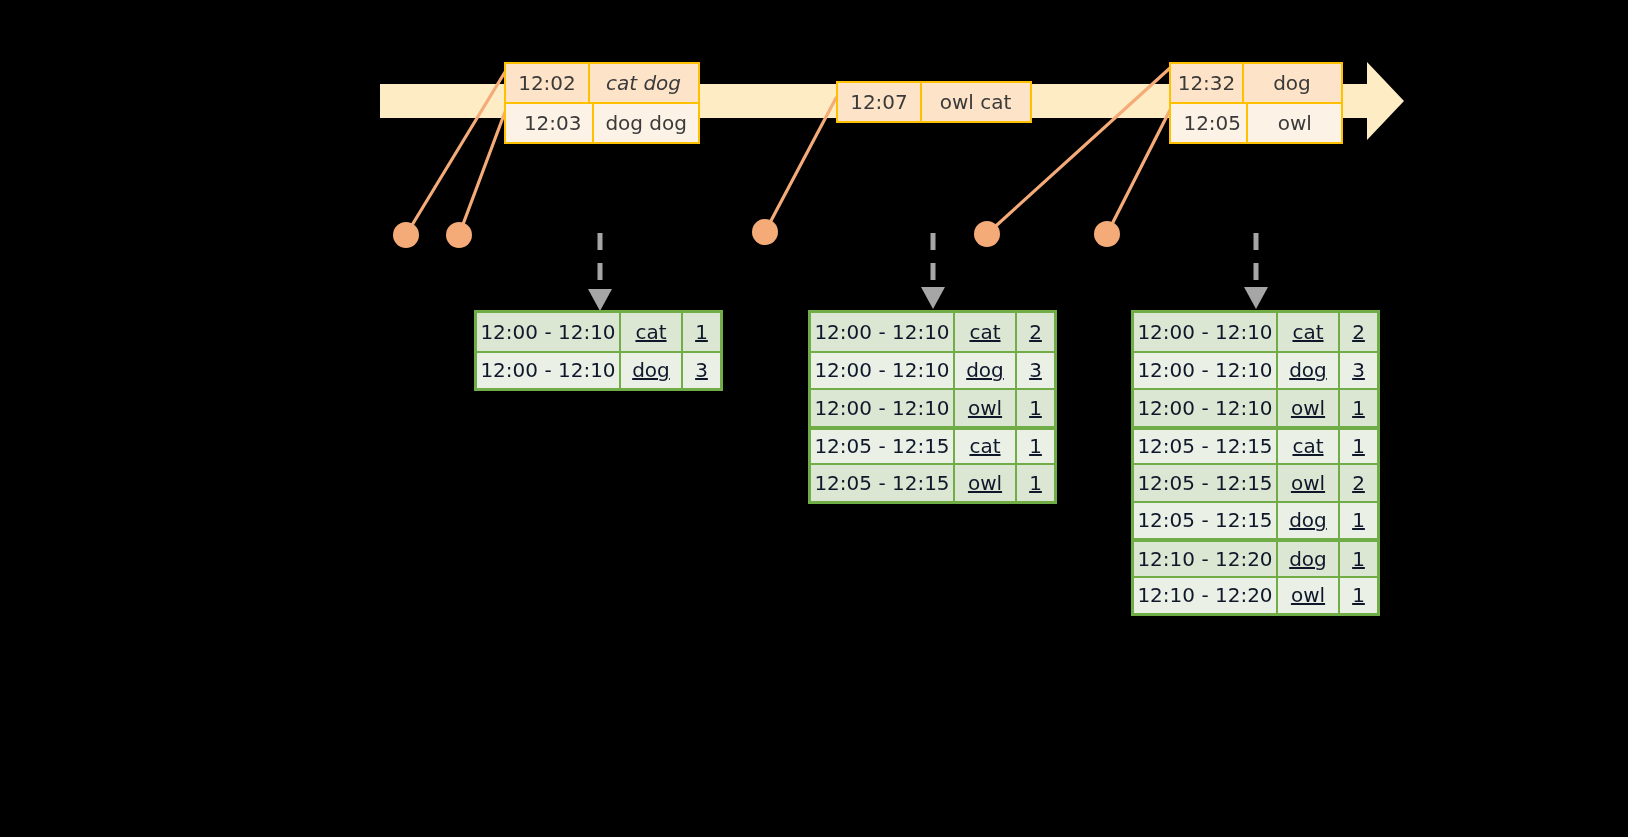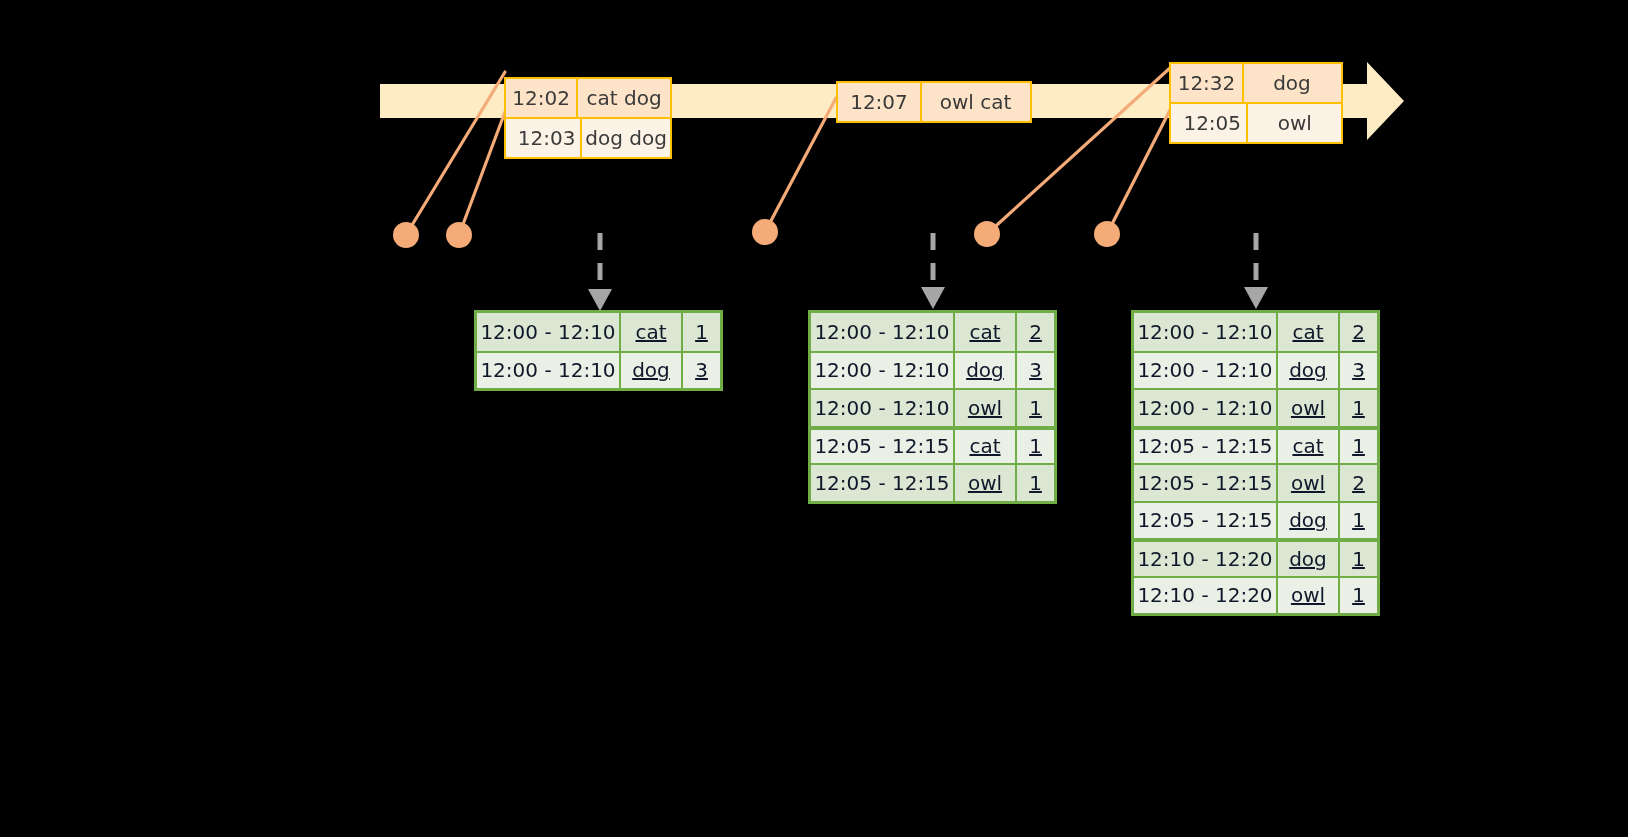--- a/index.html
+++ b/index.html
@@ -127,24 +127,24 @@
       <polygon points="588,289 612,289 600,311" fill="#a6a6a6" stroke="none"></polygon>
 
       <line x1="933" y1="233" x2="933" y2="288" stroke-dasharray="17,13"></line>
       <polygon points="921,287 945,287 933,309" fill="#a6a6a6" stroke="none"></polygon>
 
       <line x1="1256" y1="233" x2="1256" y2="288" stroke-dasharray="17,13"></line>
       <polygon points="1244,287 1268,287 1256,309" fill="#a6a6a6" stroke="none"></polygon>
     </g>
   </svg>
 
-  <div class="event-box" style="left:504px; top:62px; width:168px;margin-top:15px;">
+  <div class="event-box" style="left:504px; top:62px; width:196px;">
     <div class="event-row shade">
       <div class="ev-time" style="width:84px;">12:02</div>
-      <div class="ev-text" style="width:107px;">cat dog</div>
+      <div class="ev-text" style="width:107px;font-style:italic;">cat dog</div>
     </div>
     <div class="event-row plain">
       <div class="ev-time" style="width:84px;">12:03</div>
       <div class="ev-text" style="width:107px;">dog dog</div>
     </div>
   </div>
 
   <div class="event-box" style="left:836px; top:81px; width:196px;text-align:right;">
     <div class="event-row shade">
       <div class="ev-time" style="width:84px;">12:07</div>

